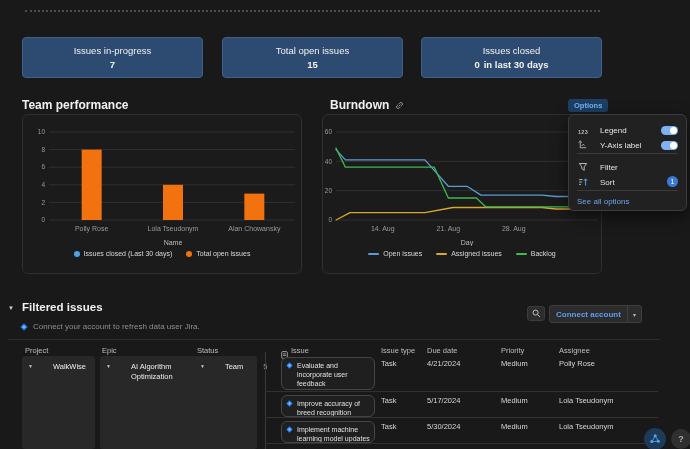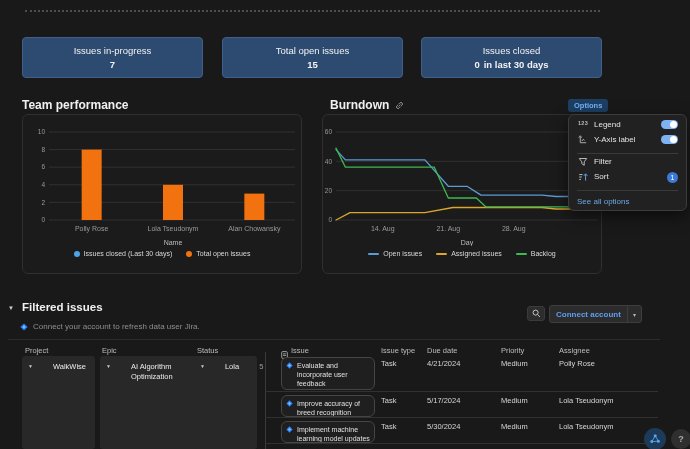--- a/index.html
+++ b/index.html
@@ -43,21 +43,21 @@
   .options-btn{
     left:568px;top:99px;height:13px;padding:0 6px;z-index:10;
     background:#1d3f63;color:#74b2f4;font-size:7.5px;font-weight:bold;
     border:none;border-radius:3px;display:flex;align-items:center;cursor:pointer;
   }
   .options-menu{
     left:568px;top:114px;width:119px;box-sizing:border-box;z-index:50;
     background:#212121;border:1px solid #3c3c3c;border-radius:6px;
     box-shadow:0 5px 16px rgba(0,0,0,.55);padding:5px 0 4px;
   }
-  .menu-row{display:flex;align-items:flex-start;height:15px;padding:0 8px;gap:5px;font-size:8px;color:#e3e3e3}
+  .menu-row{display:flex;align-items:flex-end;height:15px;padding:0 8px;gap:11px;font-size:8px;color:#e3e3e3}
   .mi-icon{width:12px;display:flex;justify-content:center;align-items:center;flex:none}
   .icon-123{font-size:5.5px;font-weight:bold;color:#b8b8b8;letter-spacing:.2px}
   .toggle{margin-left:auto;width:17px;height:9px;background:#7fb2f2;border-radius:5px;position:relative;flex:none}
   .toggle::after{content:"";position:absolute;right:1px;top:1px;width:7px;height:7px;border-radius:50%;background:#fff}
   .badge{margin-left:auto;width:11px;height:11px;border-radius:50%;background:#3b79d6;color:#fff;
     font-size:7px;display:flex;align-items:center;justify-content:center;flex:none}
   .menu-divider{height:1px;background:#3a3a3a;margin:3px 8px}
   .menu-footer{padding:3px 8px 0;font-size:8px;color:#6ba6e8;cursor:pointer}
 
   
@@ -290,21 +290,21 @@
 <div class="abs group-panel" style="left:100px;width:113px">
   <div class="group-head">
     <span class="tri">▼</span>
     <span class="group-label">AI Algorithm Optimization</span>
     <span class="group-count">6</span>
   </div>
 </div>
 <div class="abs group-panel" style="left:194px;width:63px">
   <div class="group-head">
     <span class="tri">▼</span>
-    <span class="group-label">Lola</span>
+    <span class="group-label">Team</span>
     <span class="group-count">5</span>
   </div>
 </div>
 
 <div class="abs v-divider"></div>
 <div class="abs row-sep" style="top:391px"></div>
 <div class="abs row-sep" style="top:417px"></div>
 <div class="abs row-sep" style="top:443px"></div>
 
 <div class="issue-cell" style="top:357px;height:33px">

